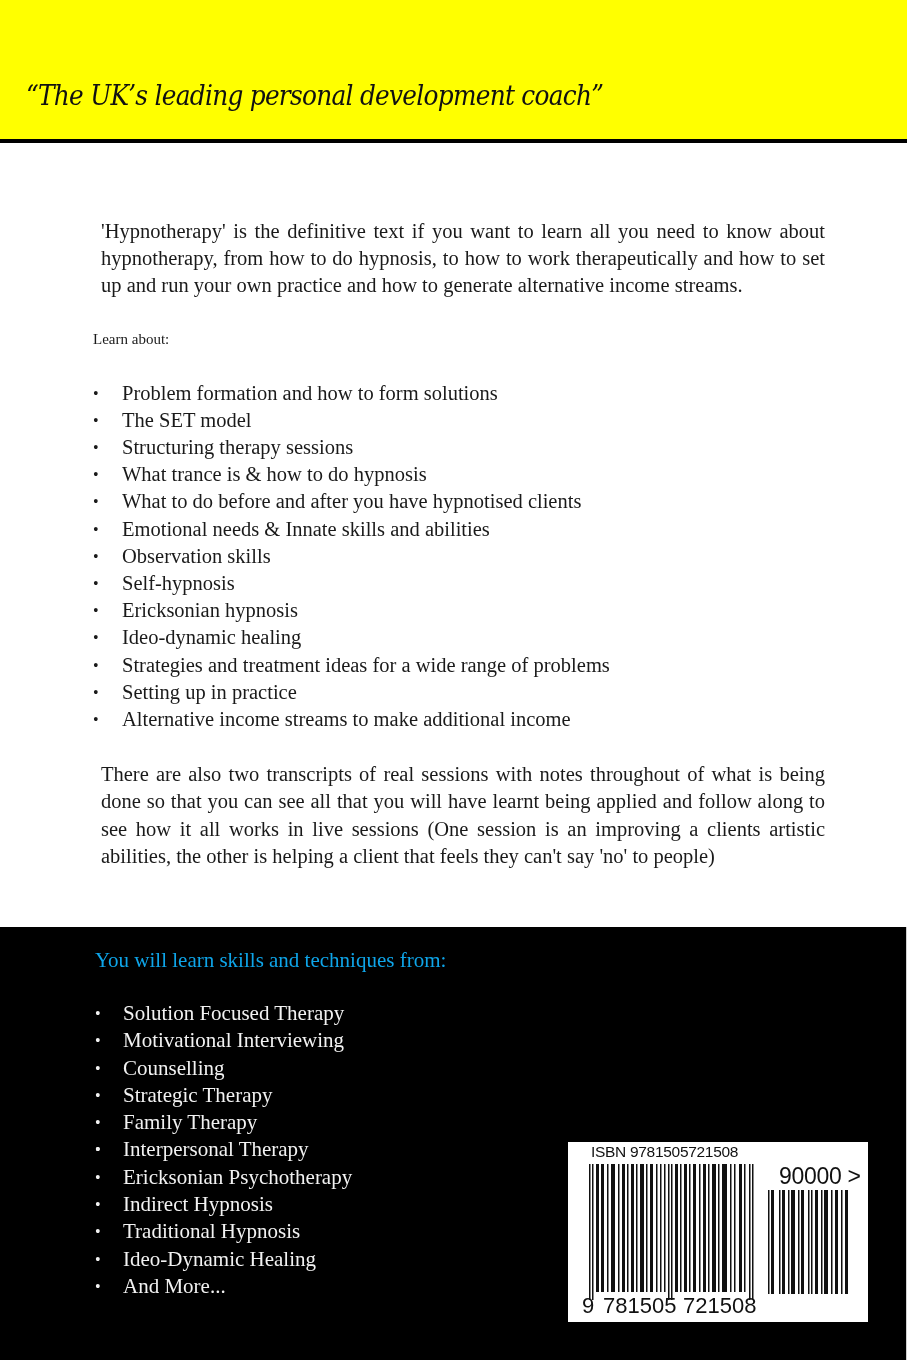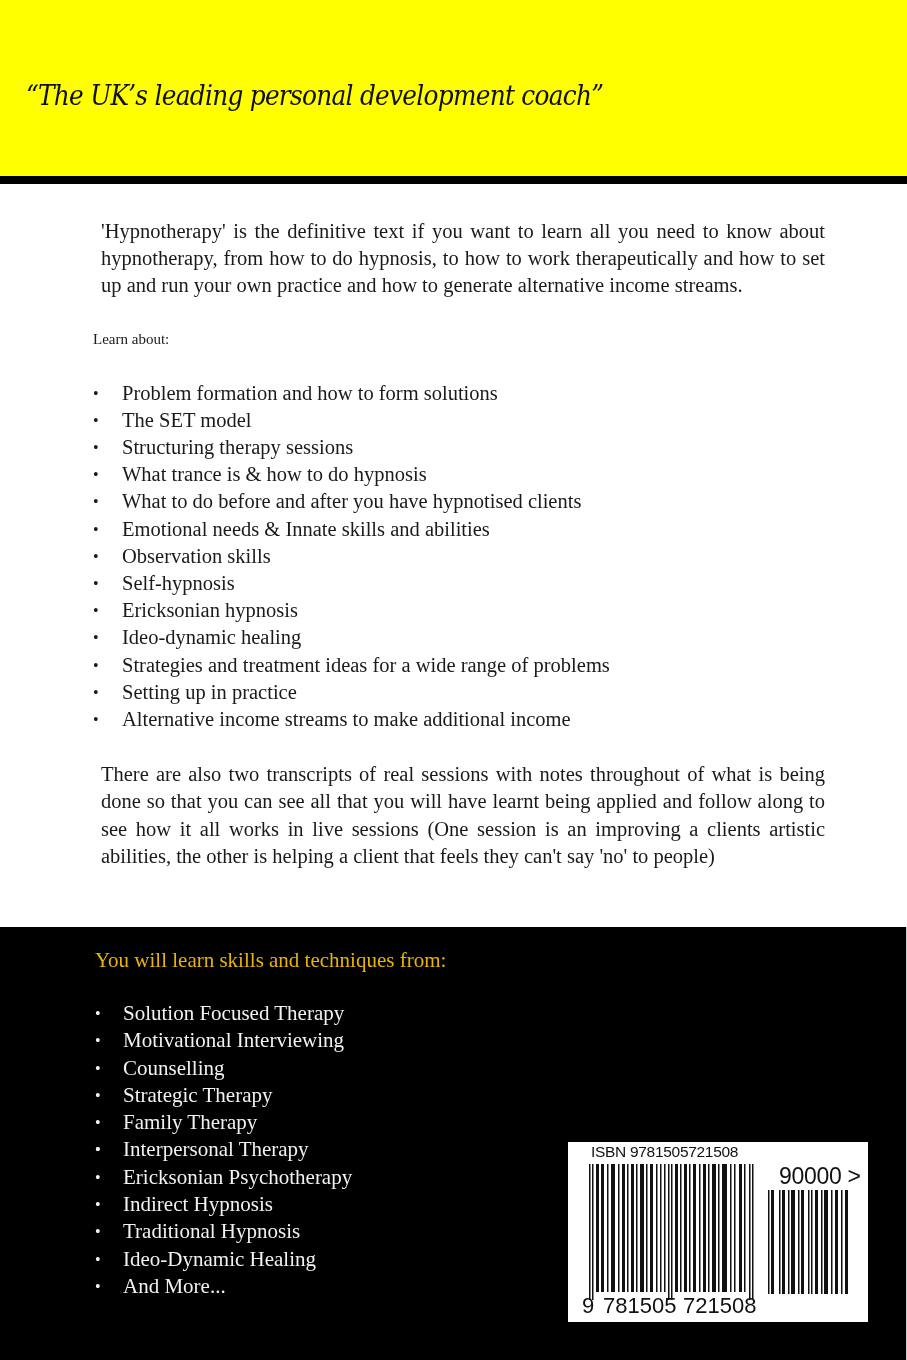--- a/index.html
+++ b/index.html
@@ -8,23 +8,23 @@
       height: 1360px;
       position: relative;
       background: #ffffff;
       overflow: hidden;
       font-family: "Liberation Serif", "DejaVu Serif", serif;
       color: #1a1a1a;
     }
     .top-band {
       position: absolute;
       left: 0; top: 0;
-      width: 907px; height: 184px;
+      width: 907px; height: 143px;
       background: #ffff00;
-      border-bottom: 8px solid #000000;
+      border-bottom: 4px solid #000000;
       box-sizing: border-box;
     }
     .tagline {
       position: absolute;
       left: 26px; top: 80px;
       font-family: "DejaVu Serif", "Liberation Serif", serif;
       font-style: italic;
       font-size: 27px;
       letter-spacing: -0.8px;
       color: #111;
@@ -76,21 +76,21 @@
     }
     .skills {
       position: absolute;
       left: 95px; top: 19px;
       color: #f2f2f2;
     }
     .skills-heading {
       font-size: 21px;
       line-height: 28px;
       margin: 0 0 26px 0;
-      color: #eab308;
+      color: #0ea5e9;
     }
     ul.skills-list {
       list-style: none; margin: 0; padding: 0;
     }
     ul.skills-list li {
       position: relative;
       font-size: 21px;
       line-height: 27.3px;
       padding-left: 28px;
       white-space: nowrap;

